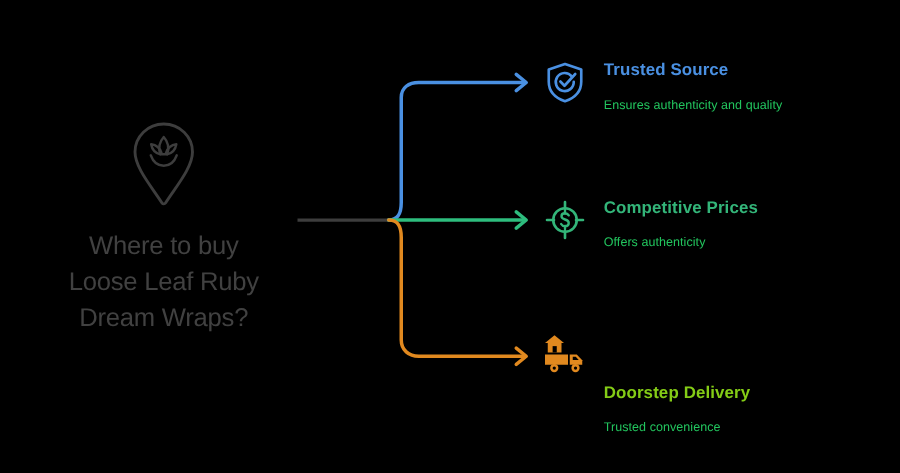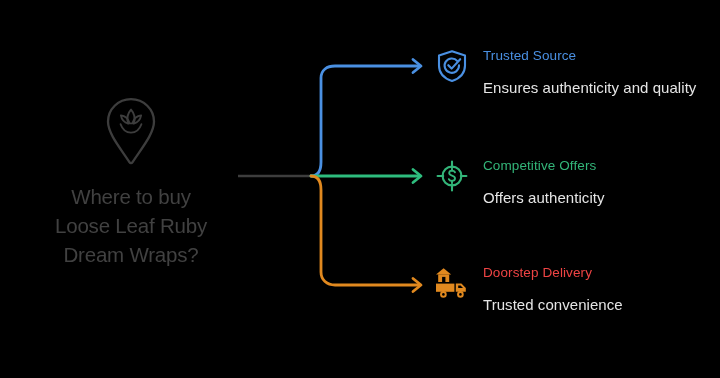--- a/index.html
+++ b/index.html
@@ -73,29 +73,29 @@
     display: flex;
     align-items: center;
     justify-content: center;
   }
   .branch-text {
     margin-left: 11px;
     padding-top: 2px;
   }
   .branch-title {
     font-size: 13.5px;
-    font-weight: normal;
+    font-weight: bold;
     line-height: 1.2;
     letter-spacing: 0.1px;
   }
   .branch-desc {
     margin-top: 15px;
-    font-size: 15px;
+    font-size: 10px;
     font-weight: normal;
-    color: #e5e5e5;
+    color: #22c55e;
     line-height: 1.2;
     letter-spacing: 0.05px;
   }
 </style>
 </head>
 <body>
 
 <div id="stage">
 
   <div id="question-block">
@@ -165,21 +165,21 @@
         <path d="M16 1.6 V7.2 M16 24.8 V30.4 M1.6 16 H7.2 M24.8 16 H30.4" stroke="#33b579" stroke-width="2.1" stroke-linecap="round"></path>
         <path d="M19 12.3 C18.3 11.1 17.2 10.6 16 10.6
                  C14.3 10.6 13.2 11.6 13.2 13 C13.2 14.5 14.5 15.1 16 15.6
                  C17.6 16.1 19 16.7 19 18.3 C19 19.8 17.8 20.9 16 20.9
                  C14.6 20.9 13.5 20.3 12.9 19.2" stroke="#33b579" stroke-width="1.9" stroke-linecap="round" fill="none"></path>
         <path d="M16 8.4 V10.8 M16 20.8 V23.2" stroke="#33b579" stroke-width="1.9" stroke-linecap="round"></path>
       </svg>
     </div>
 
     <div class="branch-text">
-      <div class="branch-title" style="color:#33b579;">Competitive Offers</div>
+      <div class="branch-title" style="color:#33b579;">Competitive Prices</div>
       <div class="branch-desc">Offers authenticity</div>
     </div>
   </div>
 
   <div class="branch" id="branch-2">
 
     <div class="branch-icon">
       <svg width="36" height="34" viewBox="0 0 36 34" fill="none" xmlns="http://www.w3.org/2000/svg" aria-hidden="true">
 
         <path d="M9.6 2.2 L17.2 8.4 H2 Z" fill="#e1891f"></path>
@@ -195,18 +195,18 @@
         <path d="M24.2 19.4 H26.6 L29 21.9 H24.2 Z" fill="#000000"></path>
 
         <circle cx="9.4" cy="28.4" r="3.3" fill="#e1891f"></circle>
         <circle cx="9.4" cy="28.4" r="1.3" fill="#000000"></circle>
         <circle cx="26.4" cy="28.4" r="3.3" fill="#e1891f"></circle>
         <circle cx="26.4" cy="28.4" r="1.3" fill="#000000"></circle>
       </svg>
     </div>
 
     <div class="branch-text">
-      <div class="branch-title" style="color:#ef4444;">Doorstep Delivery</div>
+      <div class="branch-title" style="color:#84cc16;margin-top:41px;">Doorstep Delivery</div>
       <div class="branch-desc">Trusted convenience</div>
     </div>
   </div>
 
 </div>
 
 </body></html>

